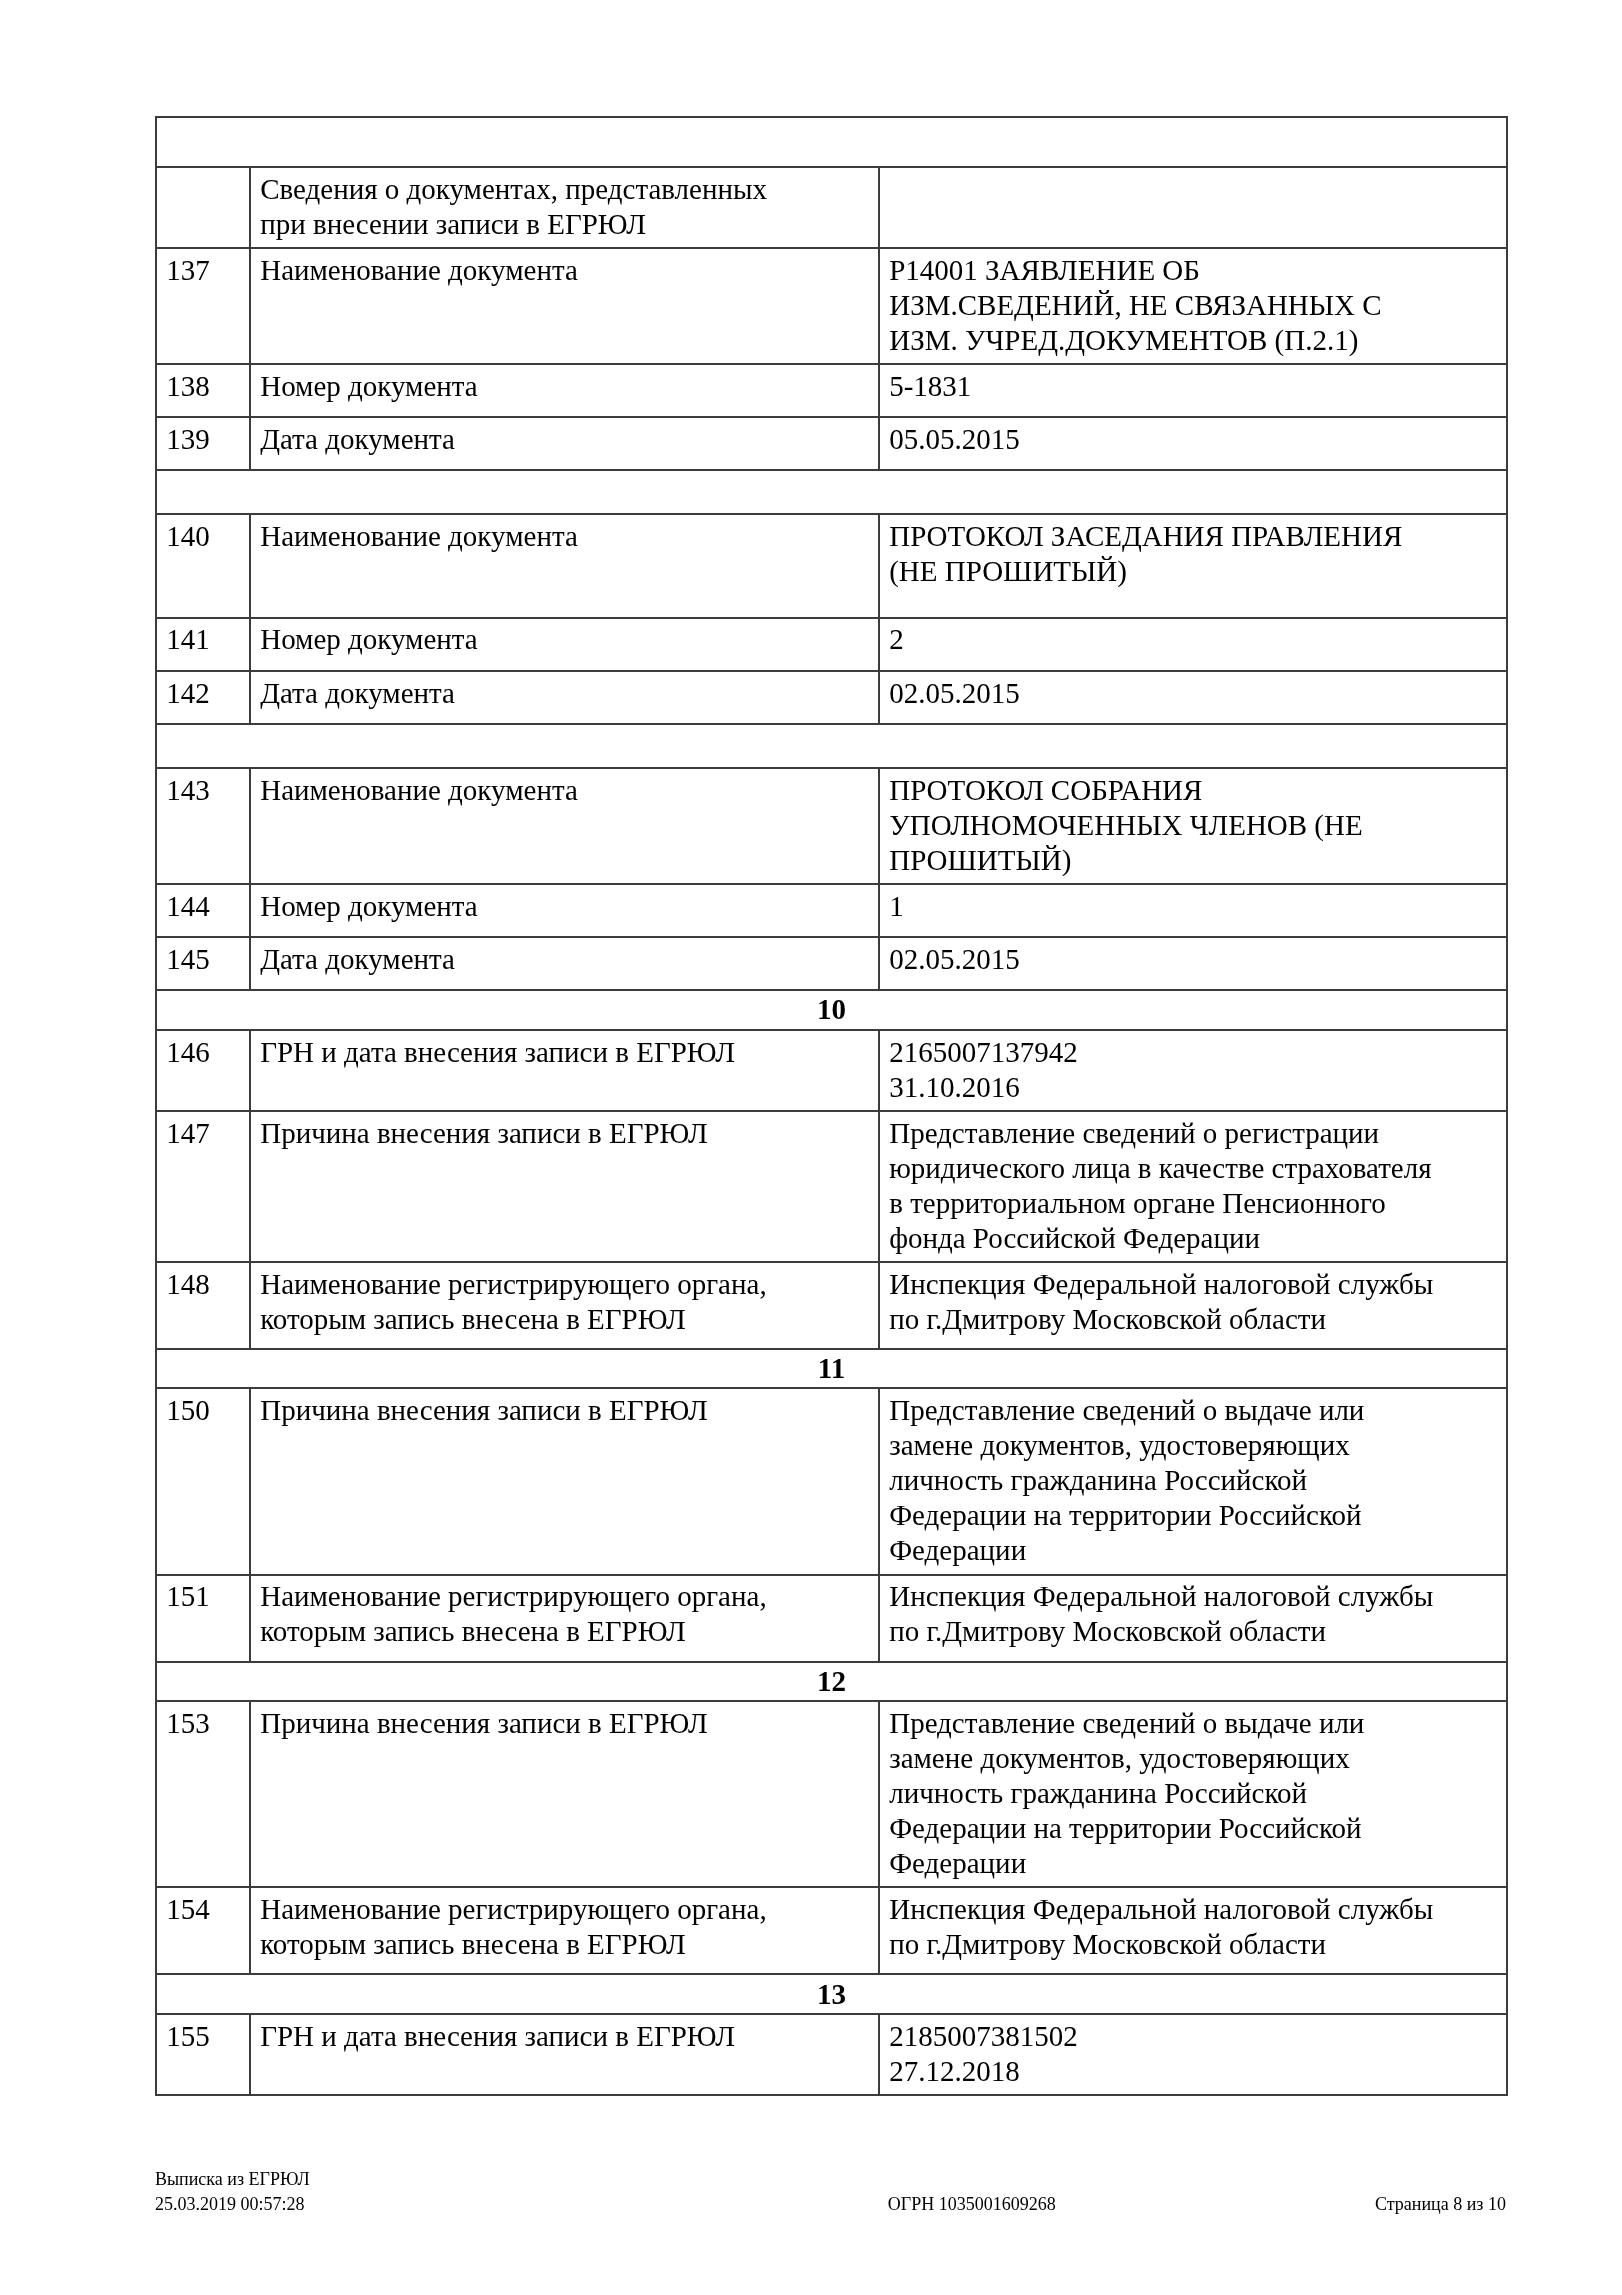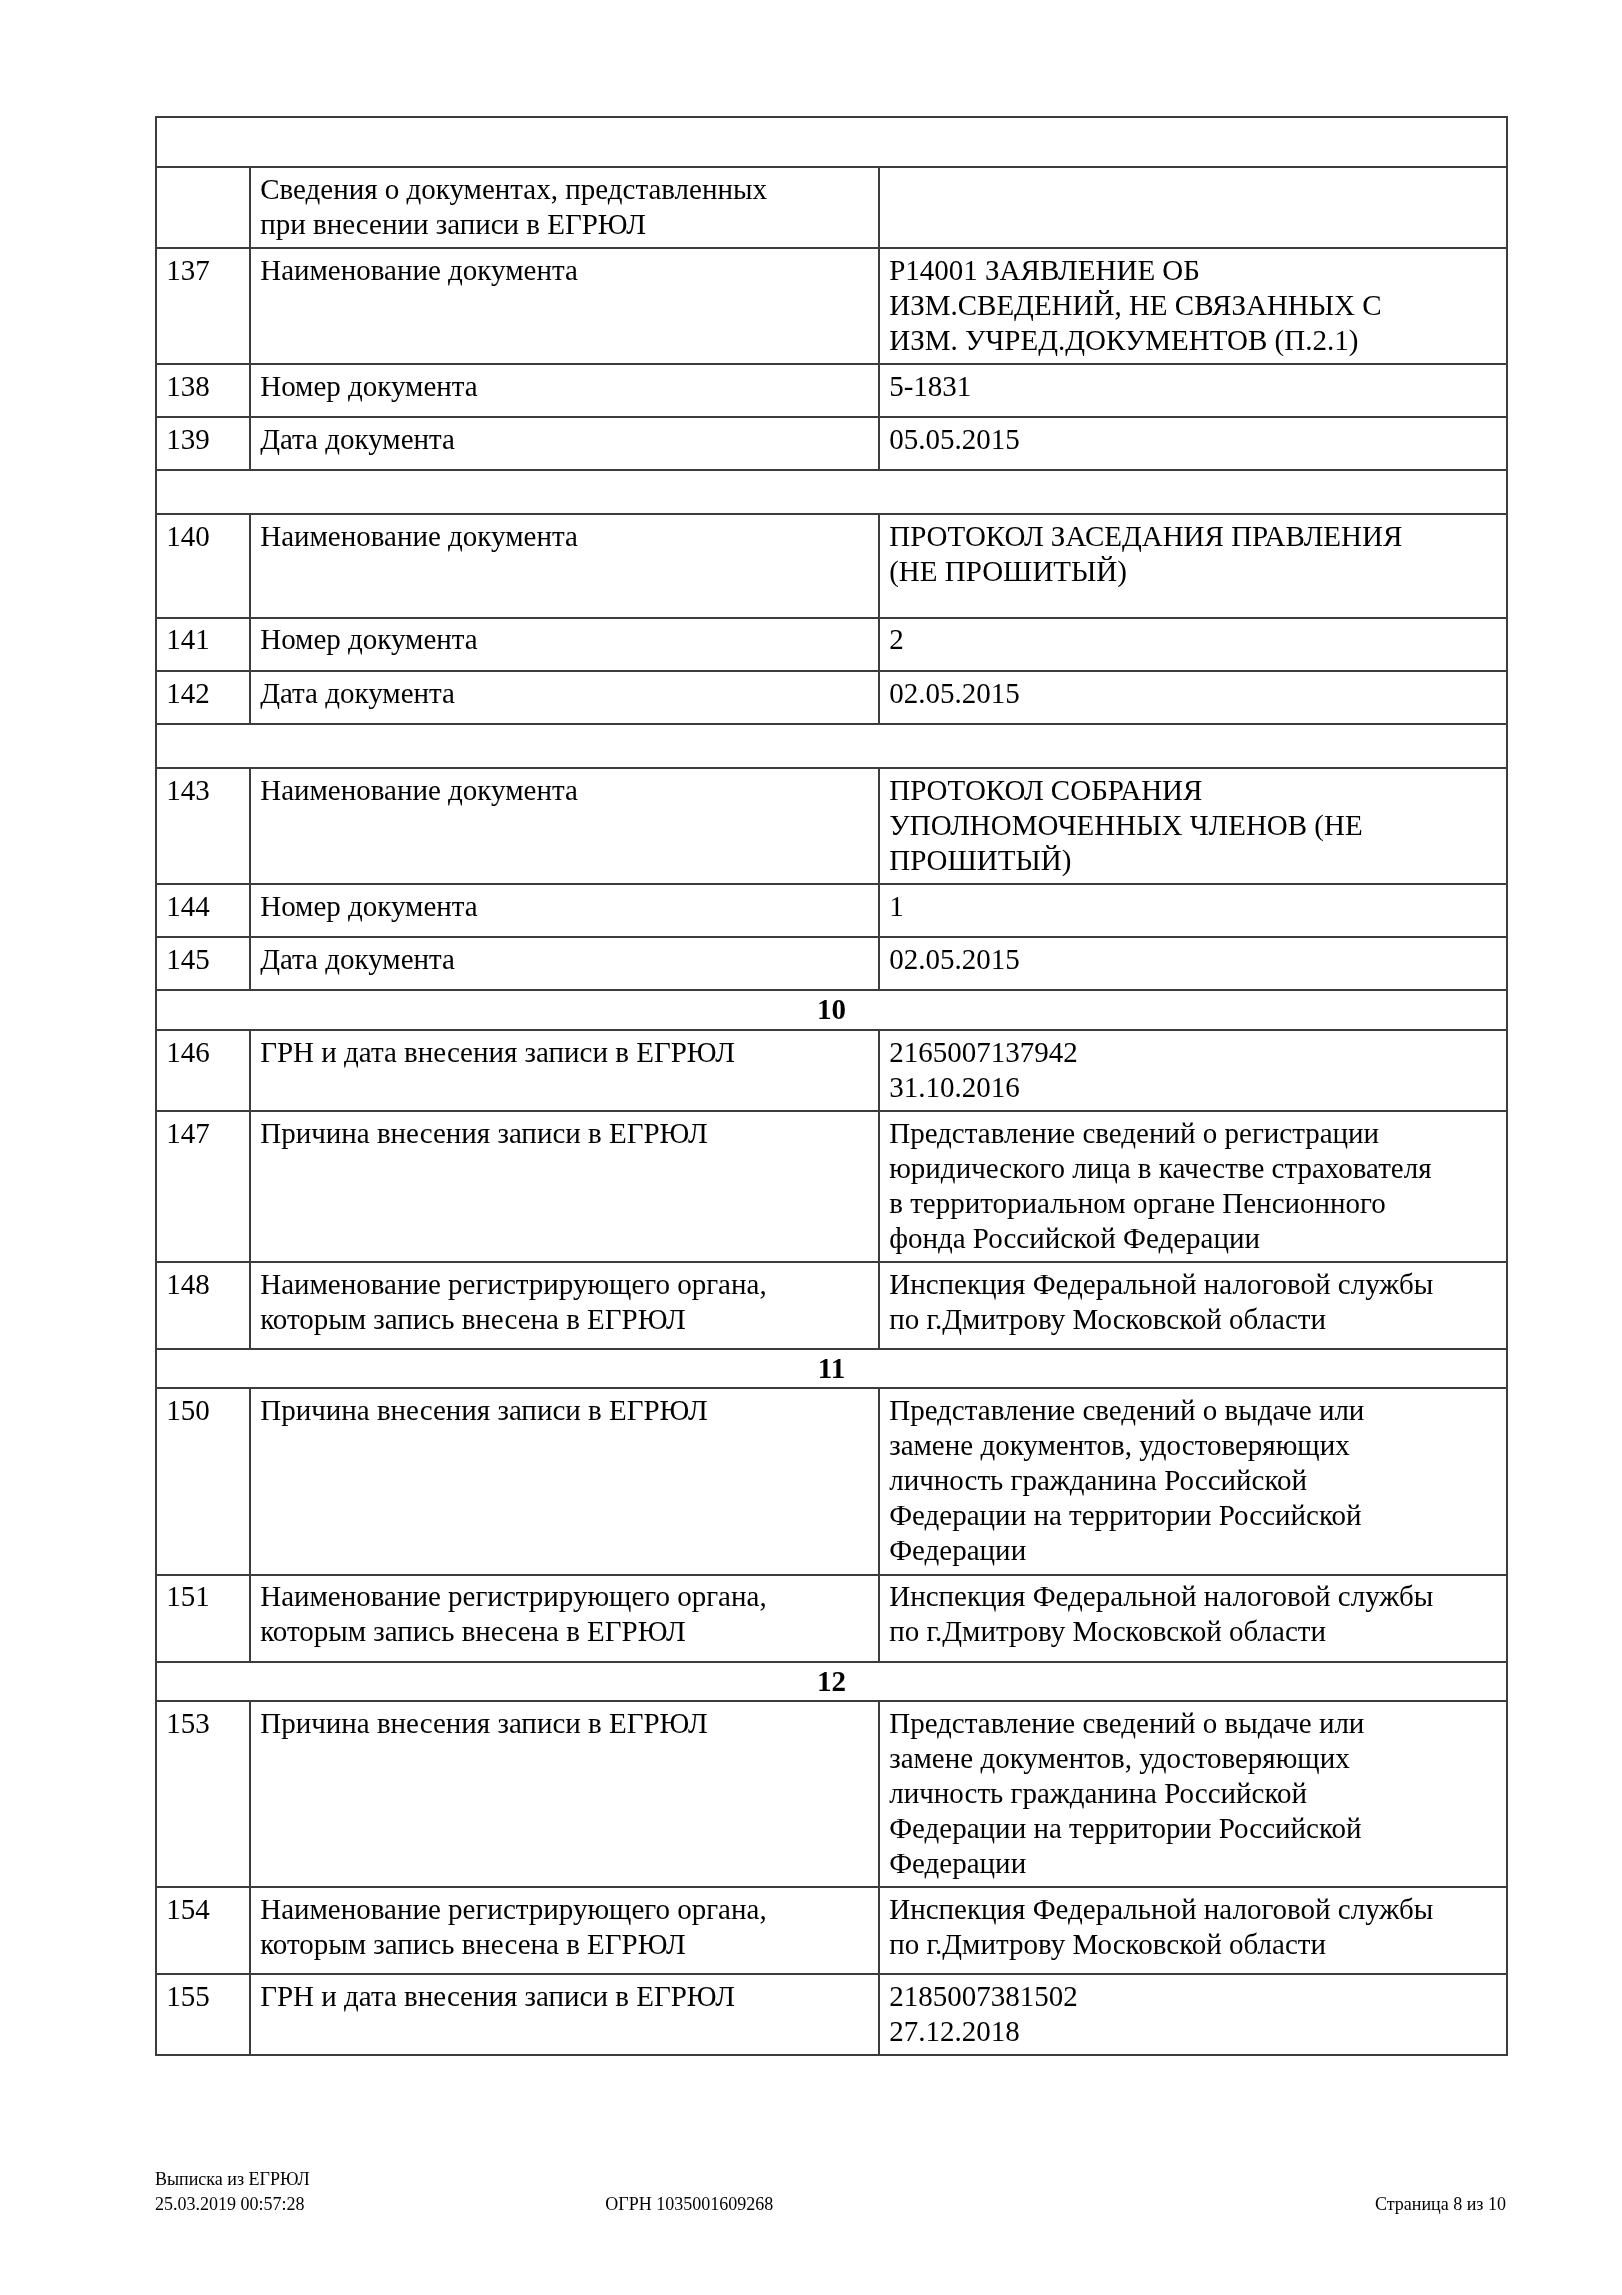--- a/index.html
+++ b/index.html
@@ -58,21 +58,21 @@
     left: 155px;
     top: 2167px;
     width: 1351px;
     display: flex;
     align-items: flex-end;
     font-size: 18px;
     line-height: 25px;
   }
   .footer-col { flex: 1 1 0; }
   .footer-left   { text-align: left; }
-  .footer-center { text-align: left; }
+  .footer-center { text-align: right; }
   .footer-right  { text-align: right; }
 </style>
 </head>
 <body>
 
 <div class="doc-table-wrap">
   <table class="egrul">
     <colgroup>
       <col style="width:94px">
       <col style="width:629px">
@@ -199,20 +199,23 @@
 Федерации на территории Российской
 Федерации</td>
         </tr>
         <tr class="row-org">
           <td class="cell-num">154</td>
           <td class="cell-label">Наименование регистрирующего органа,
 которым запись внесена в ЕГРЮЛ</td>
           <td class="cell-value">Инспекция Федеральной налоговой службы
 по г.Дмитрову Московской области</td>
         </tr>
+        <tr class="row-section">
+          <td colspan="3">13</td>
+        </tr>
         <tr class="row-grn">
           <td class="cell-num">155</td>
           <td class="cell-label">ГРН и дата внесения записи в ЕГРЮЛ</td>
           <td class="cell-value">2185007381502
 27.12.2018</td>
         </tr>
       </tbody>
   </table>
 </div>
 

